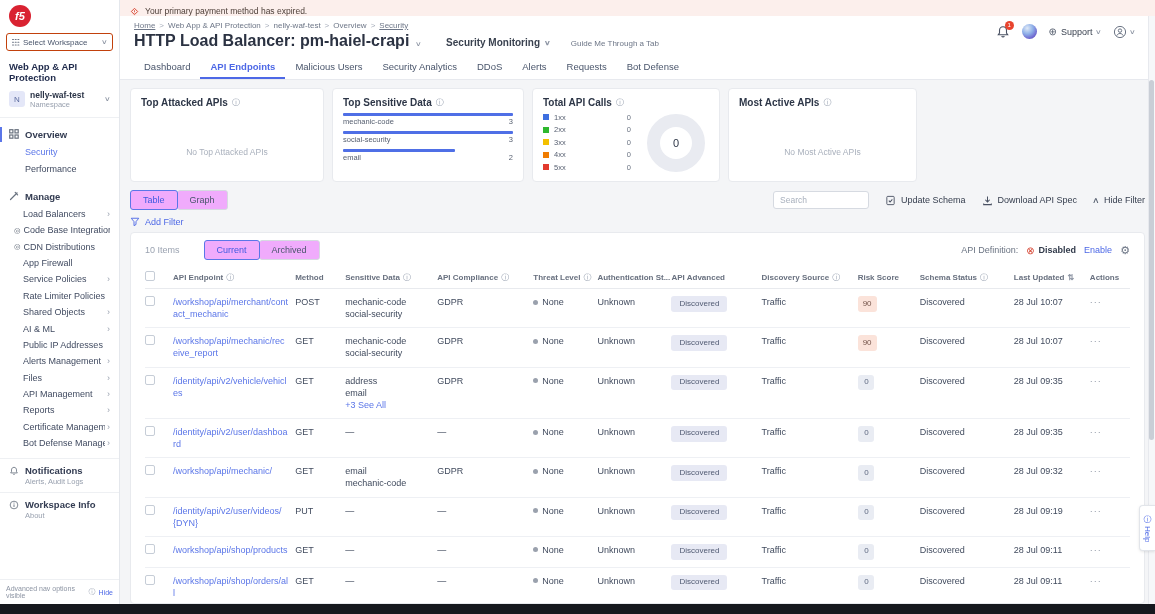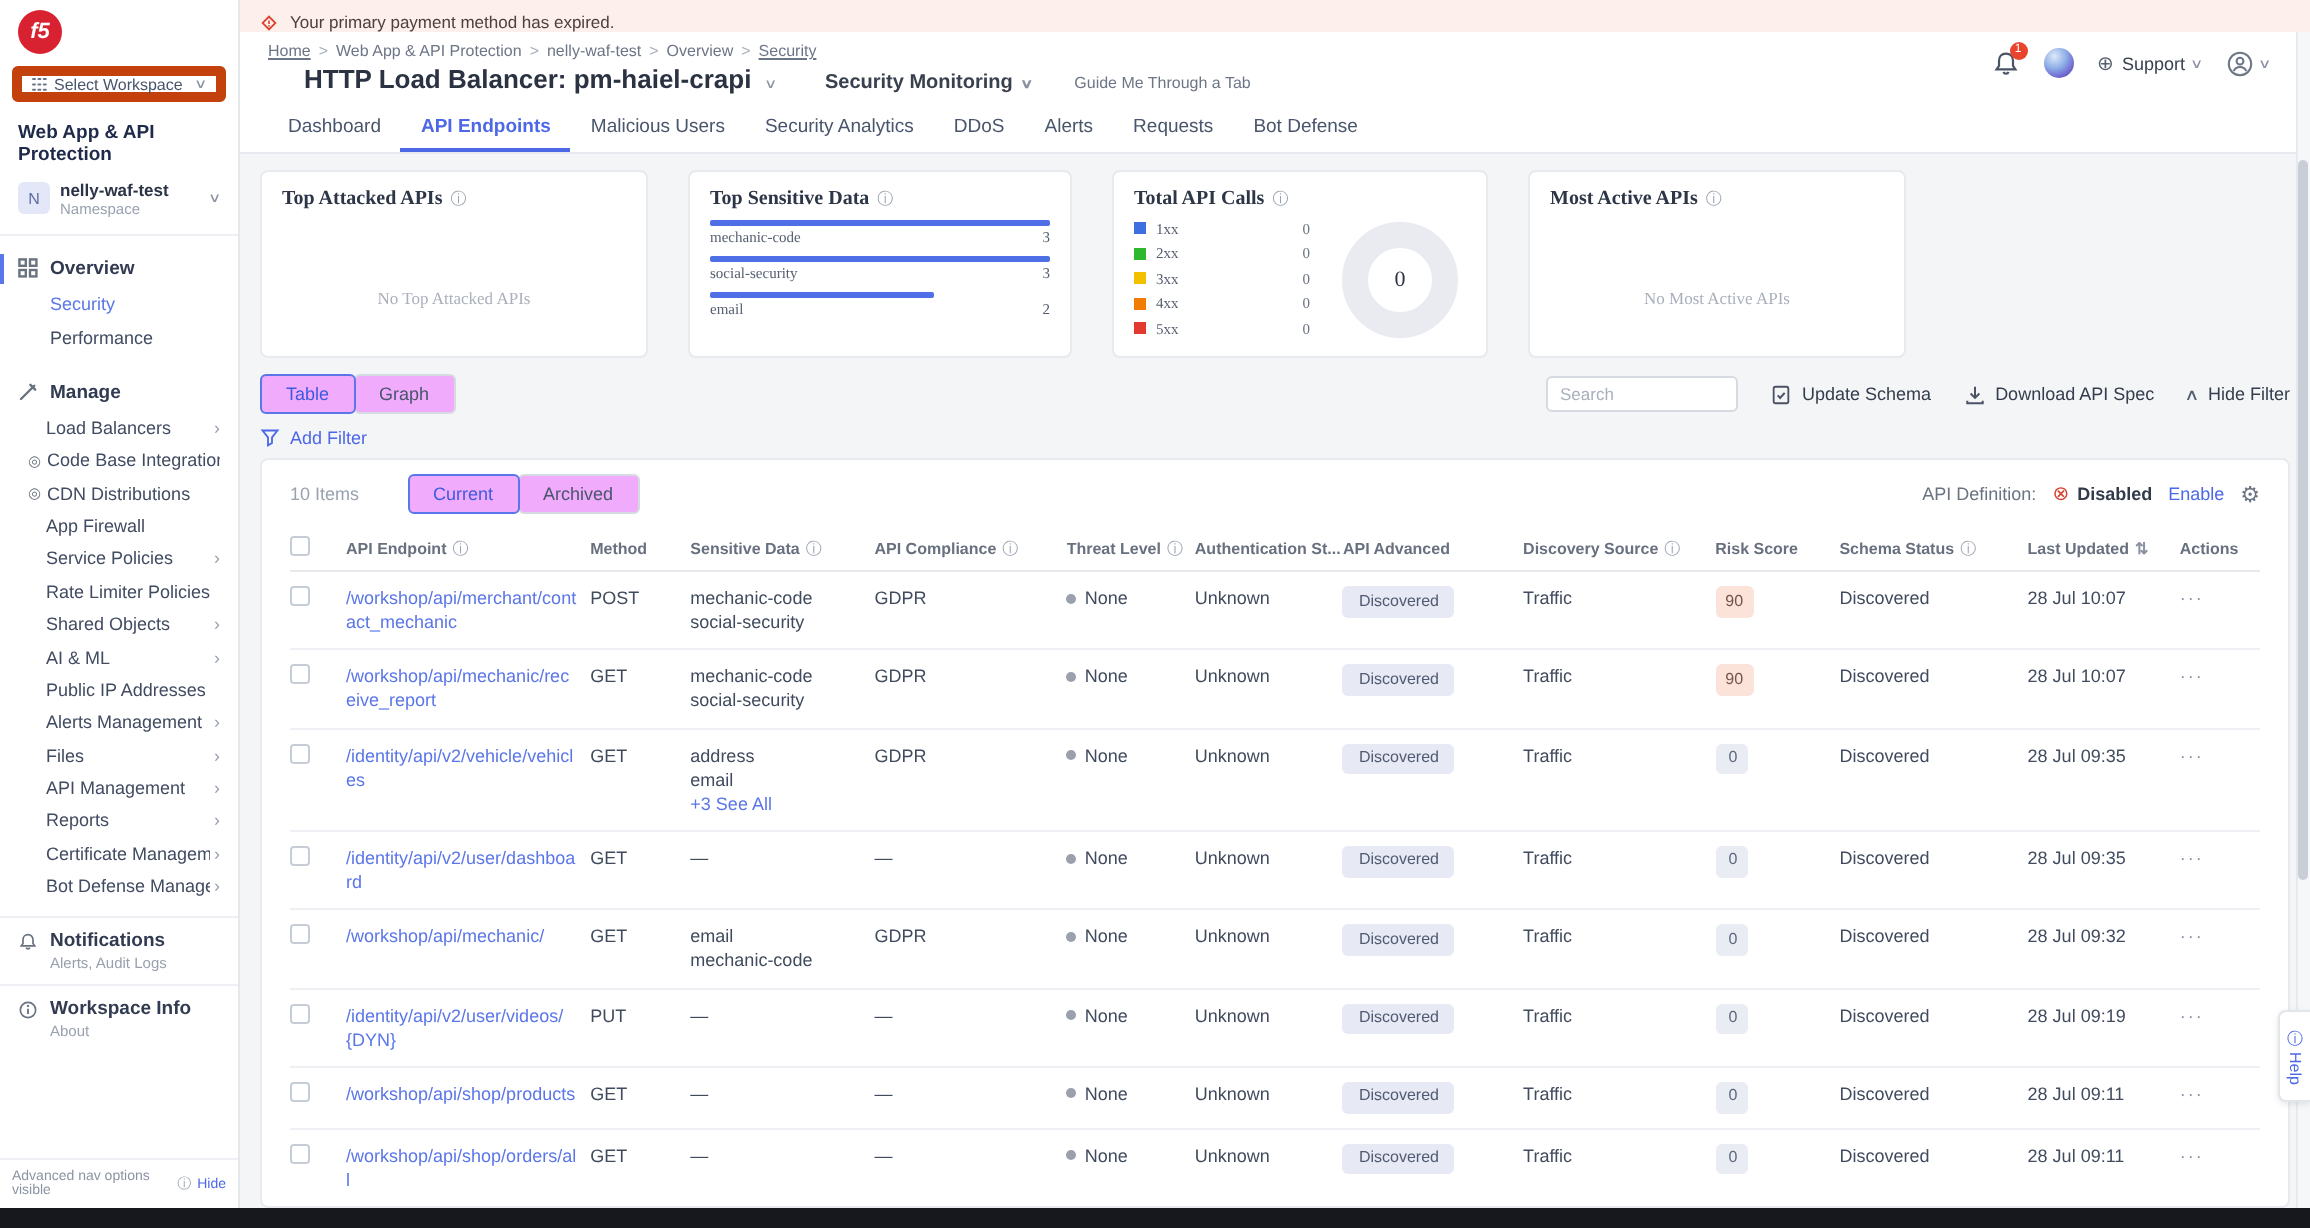--- a/index.html
+++ b/index.html
@@ -4,21 +4,21 @@
 <style>
   * { margin:0; padding:0; box-sizing:border-box; }
   html,body { width:1155px; height:614px; }
   body { font-family:"Liberation Sans", sans-serif; background:#fff; color:#3c4557; overflow:hidden; }
   .app { position:relative; width:1155px; height:614px; display:flex; background:#fff; overflow:hidden; }
 
   
   .sidebar { width:120px; min-width:120px; height:604px; border-right:1px solid #e4e7ec; background:#fff; display:flex; flex-direction:column; }
   .logo-row { padding:5px 9px 2px; }
   .f5ball { width:22px; height:22px; border-radius:50%; background:#d92231; color:#fff; font-weight:bold; font-style:italic; font-size:11px; display:flex; align-items:center; justify-content:center; }
-  .ws-box { margin:4px 6px 2px; border:5px solid #c2410c; border-radius:3px; height:18px; display:flex; align-items:center; gap:4px; padding:0 5px; font-size:8px; color:#49556b; background:#fff; }
+  .ws-box { margin:4px 6px 2px; border:1px solid #c2410c; border-radius:3px; height:18px; display:flex; align-items:center; gap:4px; padding:0 5px; font-size:8px; color:#49556b; background:#fff; }
   .grid-dots { width:7px; height:7px; position:relative; }
   .grid-dots::before { content:""; position:absolute; left:0; top:0; width:1.5px; height:1.5px; background:#6c7585; border-radius:50%;
     box-shadow:2.7px 0 #6c7585,5.4px 0 #6c7585,0 2.7px #6c7585,2.7px 2.7px #6c7585,5.4px 2.7px #6c7585,0 5.4px #6c7585,2.7px 5.4px #6c7585,5.4px 5.4px #6c7585; }
   .ws-label { flex:1; white-space:nowrap; overflow:hidden; }
   .chev { color:#8b93a2; font-size:6.5px; transform:scaleX(1.4); }
   .sb-title { padding:8px 9px 5px; font-size:9.5px; font-weight:bold; color:#1f2a4b; line-height:1.2; }
   .ns-row { display:flex; align-items:center; gap:5px; padding:1px 9px 8px; border-bottom:1px solid #eef0f3; }
   .ns-avatar { width:16px; height:16px; min-width:16px; background:#e4e7f8; color:#5d6da0; border-radius:3px; font-size:8px; display:flex; align-items:center; justify-content:center; }
   .ns-texts { flex:1; display:flex; flex-direction:column; overflow:hidden; }
   .ns-name { font-size:8.5px; font-weight:bold; color:#2b3447; white-space:nowrap; overflow:hidden; }
@@ -46,37 +46,37 @@
   
   .main { flex:1; height:604px; display:flex; flex-direction:column; position:relative; overflow:hidden; }
   .banner { height:16px; min-height:16px; background:#fcefec; display:flex; align-items:flex-end; gap:6px; padding:0 10px; font-size:8.5px; color:#4e403a; }
   .warn-ico { width:9px; height:9px; }
   .header { padding:5px 14px 0; }
   .bc { display:flex; align-items:center; gap:4px; font-size:8px; color:#6d7687; }
   .bc-item { white-space:nowrap; }
   .bc-link { text-decoration:underline; }
   .bc-sep { color:#a6adba; }
   .title-row { display:flex; align-items:baseline; gap:7px; margin-top:2px; }
-  .page-title { font-size:13px; font-weight:bold; color:#2b3242;margin-left:18px; }
+  .page-title { font-size:16px; font-weight:bold; color:#2b3242; }
   .mon { font-size:10px; font-weight:bold; color:#39414f; margin-left:18px; display:flex; align-items:center; gap:5px; }
   .guide { font-size:8px; color:#6d7687; margin-left:14px; }
   .top-actions { position:absolute; top:24px; right:20px; display:flex; align-items:center; gap:12px; }
   .bell-wrap { position:relative; width:14px; height:14px; }
   .badge { position:absolute; top:-4px; right:-4px; min-width:9px; height:9px; background:#e8442e; color:#fff; font-size:6px; border-radius:5px; display:flex; align-items:center; justify-content:center; padding:0 2px; }
   .sphere { width:15px; height:15px; border-radius:50%; background:radial-gradient(circle at 35% 28%, #dfe9f7 0%, #8fb0e8 40%, #6f66cf 72%, #4d4fa5 100%); }
   .support { display:flex; align-items:center; gap:4px; font-size:9px; color:#39414f; }
   .sup-ico { font-size:10px; color:#555e6e; }
   .acct { display:flex; align-items:center; gap:3px; }
   .tabs { display:flex; padding:0 14px; border-bottom:1px solid #e7e9ee; margin-top:5px; background:#fff; }
   .tab { padding:6px 10px 7px; font-size:9.5px; color:#49556b; white-space:nowrap; cursor:default; }
   .tab.active { color:#4d68e6; font-weight:bold; box-shadow:inset 0 -2px 0 #4d68e6; }
 
   
   .content { flex:1; background:#f4f5f7; padding:8px 10px 0; display:flex; flex-direction:column; overflow:hidden; }
-  .cards { display:flex; gap:20px;font-family:Liberation Serif, serif; }
+  .cards { display:flex; gap:8px; }
   .card { background:#fff; border:1px solid #e8eaee; border-radius:4px; padding:8px 10px; height:94px; position:relative; }
   .card.c1 { width:194px; } .card.c2 { width:192px; } .card.c3 { width:188px; } .card.c4 { width:189px; }
   .card-title { font-size:10px; font-weight:bold; color:#2d3647; display:flex; align-items:center; gap:4px; }
   .info-ico { color:#9aa3b2; font-size:8px; font-weight:normal; }
   .card-empty { position:absolute; left:0; right:0; top:34px; bottom:0; display:flex; align-items:center; justify-content:center; font-size:8.5px; color:#a9b0bc; }
   .sens-wrap { margin-top:2px; }
   .sens-track { height:3px; margin-top:5px; }
   .sens-fill { height:3px; background:#4f6fe6; border-radius:1px; }
   .sens-row { display:flex; justify-content:space-between; font-size:7.5px; color:#555e6f; margin-top:1px; }
   .calls-body { display:flex; margin-top:1px; }

